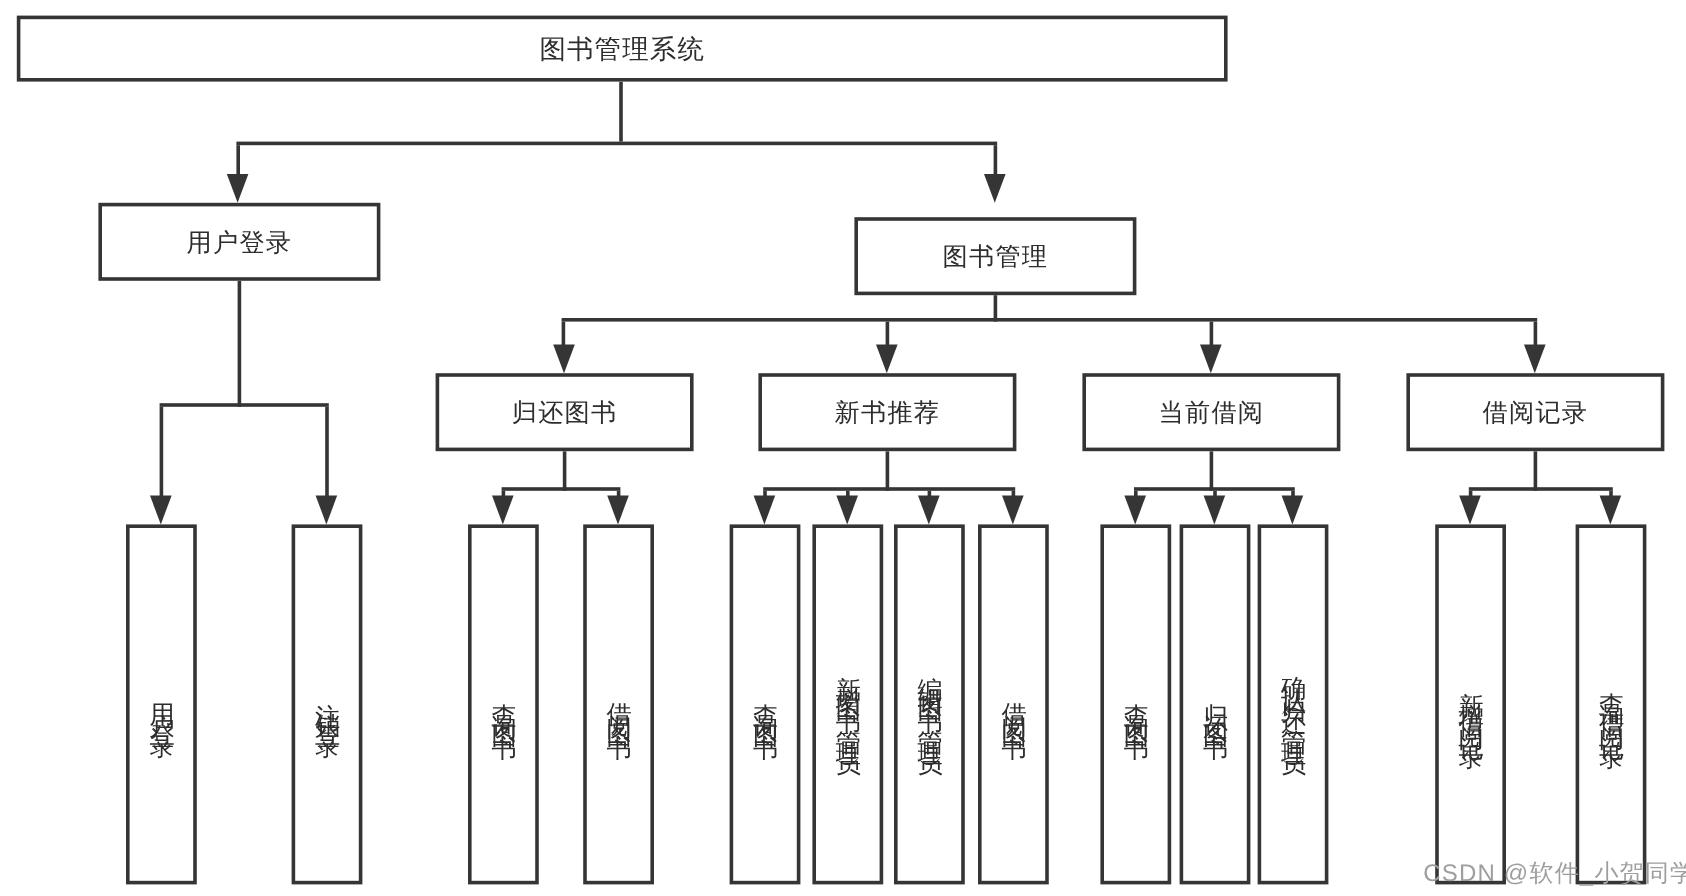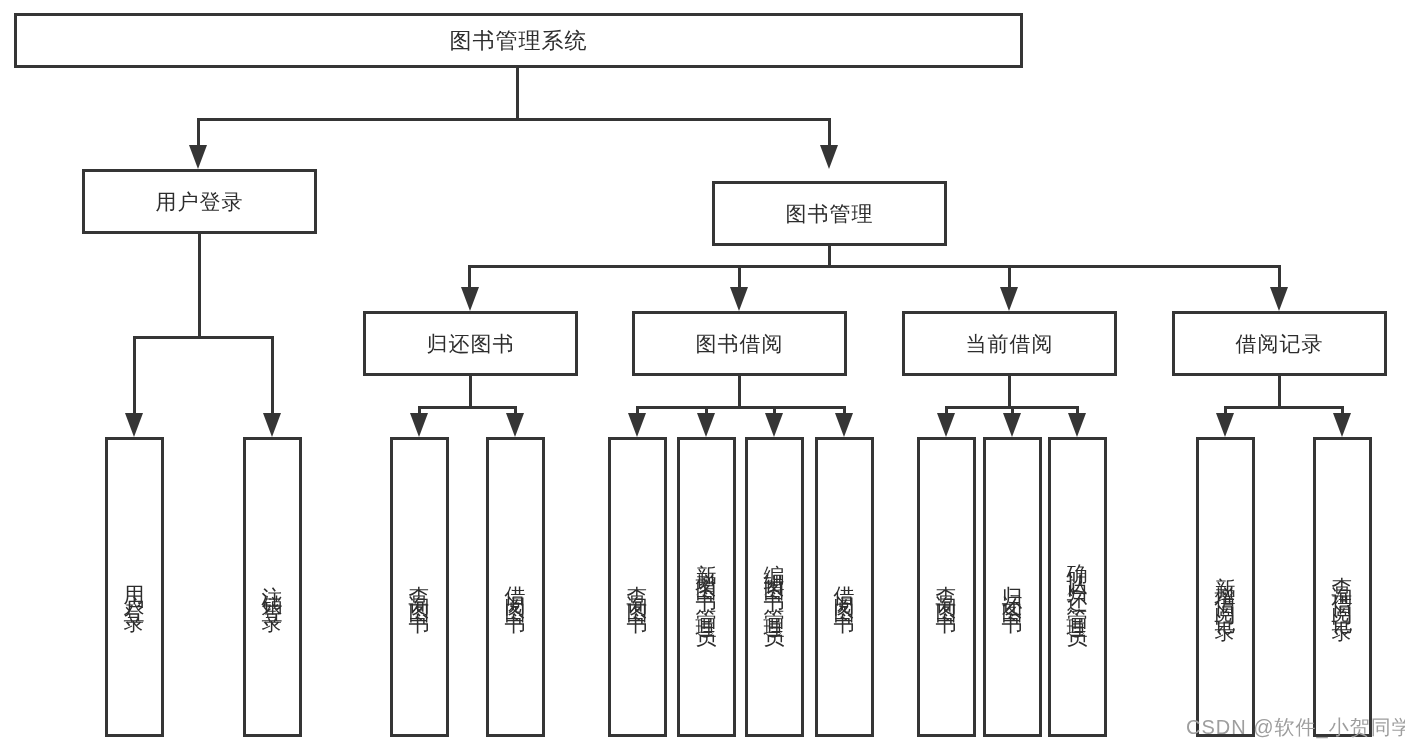--- a/index.html
+++ b/index.html
@@ -154,21 +154,21 @@
     <span>用户登录</span>
   </div>
   <div class="node" style="left:712px; top:169px; width:229px; height:59px;margin-top:12px;">
     <span>图书管理</span>
   </div>
 
   <div class="node" style="left:363px; top:311px; width:209px; height:59px;">
     <span>归还图书</span>
   </div>
   <div class="node" style="left:632px; top:311px; width:209px; height:59px;">
-    <span>图书借阅</span>
+    <span>新书推荐</span>
   </div>
   <div class="node" style="left:902px; top:311px; width:209px; height:59px;align-items:center;">
     <span>当前借阅</span>
   </div>
   <div class="node" style="left:1172px; top:311px; width:209px; height:59px;font-family:Liberation Serif, serif;">
     <span>借阅记录</span>
   </div>
 
   <div class="leaf" style="left:105px;">
     <span class="vtext">用户登录</span>

